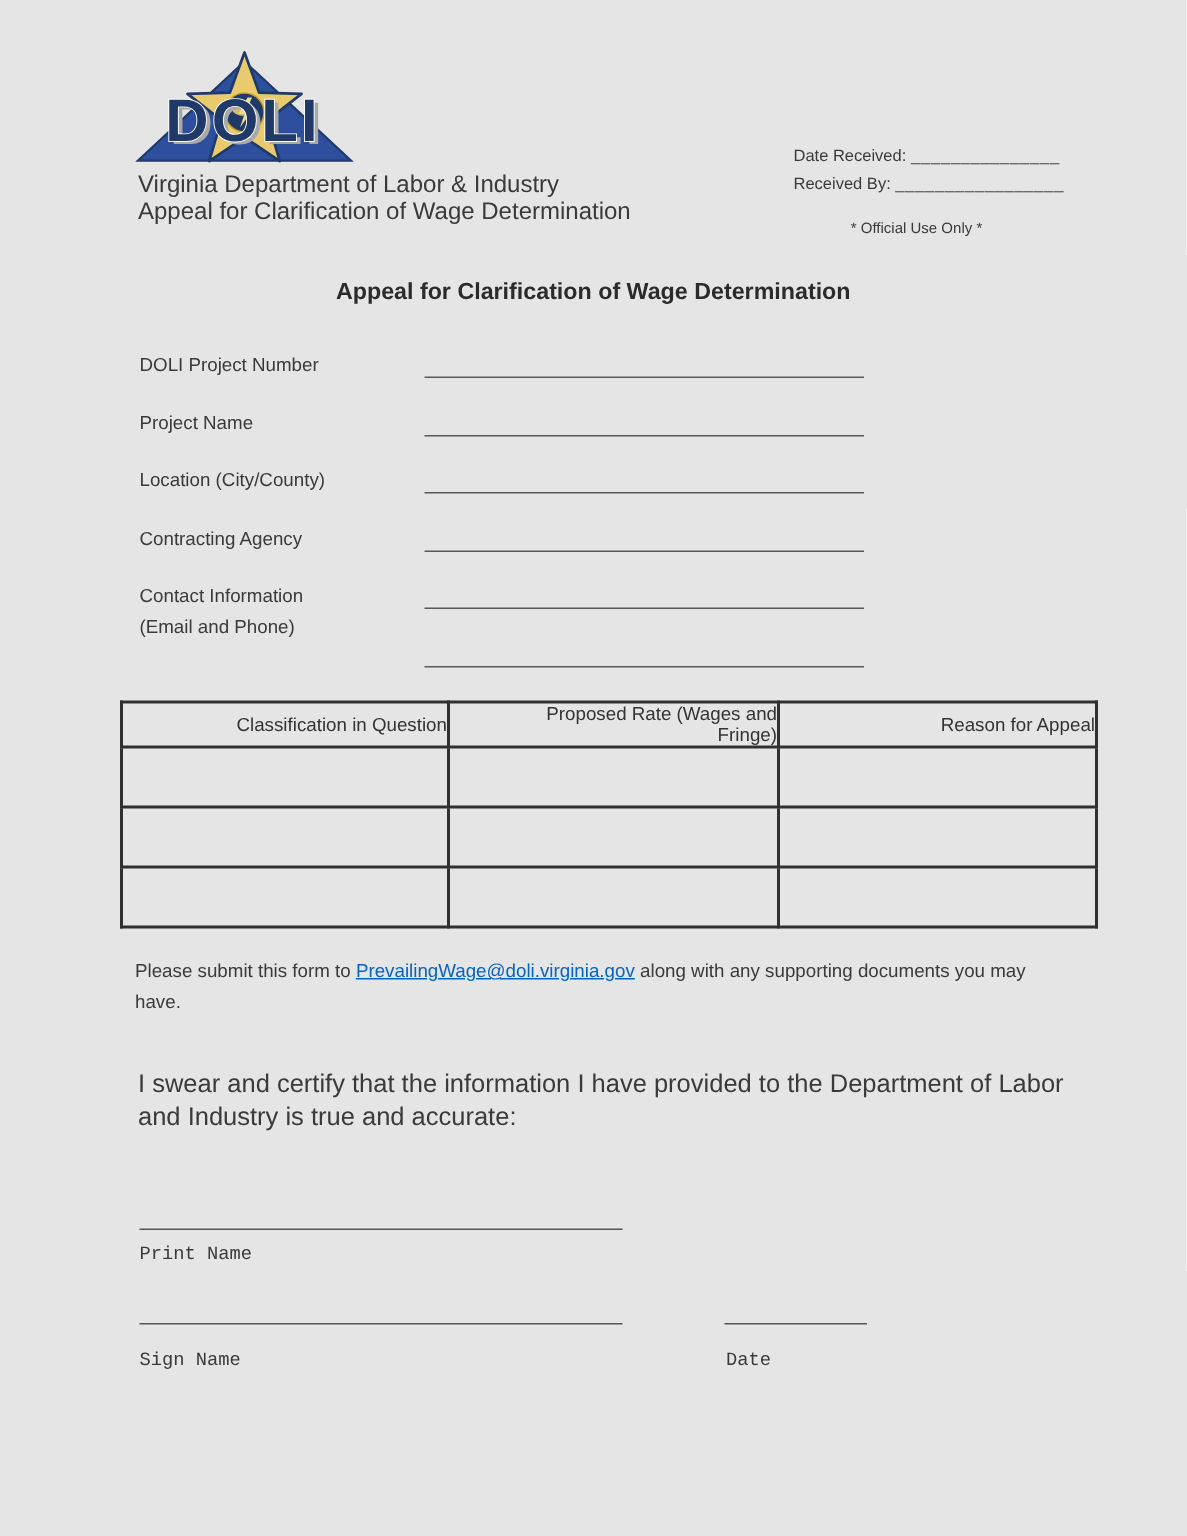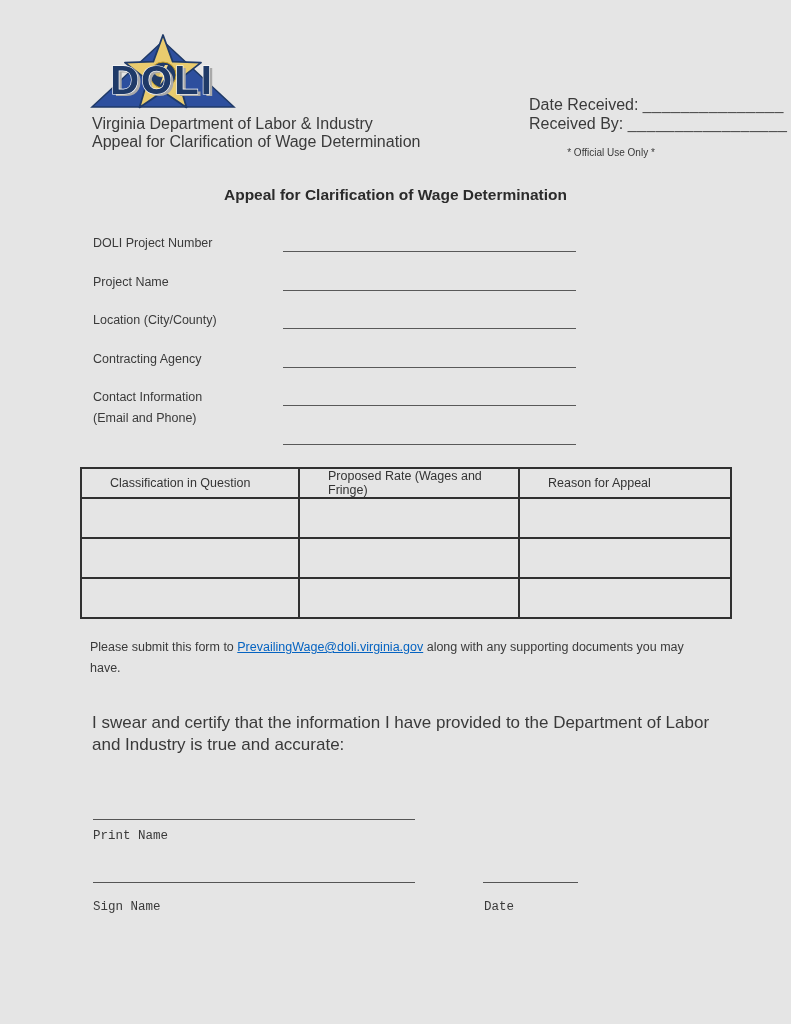--- a/index.html
+++ b/index.html
@@ -12,39 +12,39 @@
     color:#3d3d3d;
     overflow:hidden;
     margin:0 auto;
   }
 
   
   .logo { position:absolute; left:88px; top:34px; width:150px; height:80px; }
   .org-lines { position:absolute; left:92px; top:115px; font-size:16px; line-height:17.5px; color:#3a3a3a; }
 
   
-  .official { position:absolute; left:529px; top:95px; font-size:16px; line-height:19px; color:#3a3a3a; }
+  .official { position:absolute; left:529px; top:95px; font-size:11px; line-height:19px; color:#3a3a3a; }
   .official .blank { letter-spacing:0.5px; color:#4a4a4a; }
   .official-note { position:absolute; left:526px; top:147px; width:170px; text-align:center; font-size:10px; color:#3a3a3a; }
 
   
   .doc-title { position:absolute; left:0; top:186px; width:100%; text-align:center;
                font-size:15.5px; font-weight:700; color:#2b2b2b; }
 
   
   .fields { position:absolute; left:93px; top:236px; width:600px; }
   .field-row { position:relative; height:38.5px; }
   .field-label { position:absolute; left:0; top:0; font-size:12.5px; color:#3a3a3a; }
   .field-label2 { position:absolute; left:0; top:21px; font-size:12.5px; color:#3a3a3a; }
   .field-line { position:absolute; left:190px; top:15px; width:293px; border-bottom:1.2px solid #595959; height:0; }
 
   
   .wage-table { position:absolute; left:80px; top:467px; width:650px; border-collapse:collapse;
                 font-size:12.5px; color:#333333; table-layout:fixed; }
-  .wage-table th, .wage-table td { border:2px solid #303030; font-weight:400; text-align:left;padding-left:28px; }
+  .wage-table th, .wage-table td { border:2px solid #303030; font-weight:400; text-align:right;padding-left:28px; }
   .wage-table th { height:29px; }
   .wage-table td { height:40px; }
 
   
   .submit-note { position:absolute; left:90px; top:637px; width:618px; font-size:12.5px; line-height:21px; color:#3a3a3a; }
   .email-link { color:#0563c1; text-decoration:underline; cursor:pointer;margin-top:19px; }
   .certify-text { position:absolute; left:92px; top:712px; width:628px; font-size:17px; line-height:21.5px; color:#3a3a3a; }
 
   
   .sig-line { position:absolute; border-bottom:1.2px solid #555555; height:0; }

